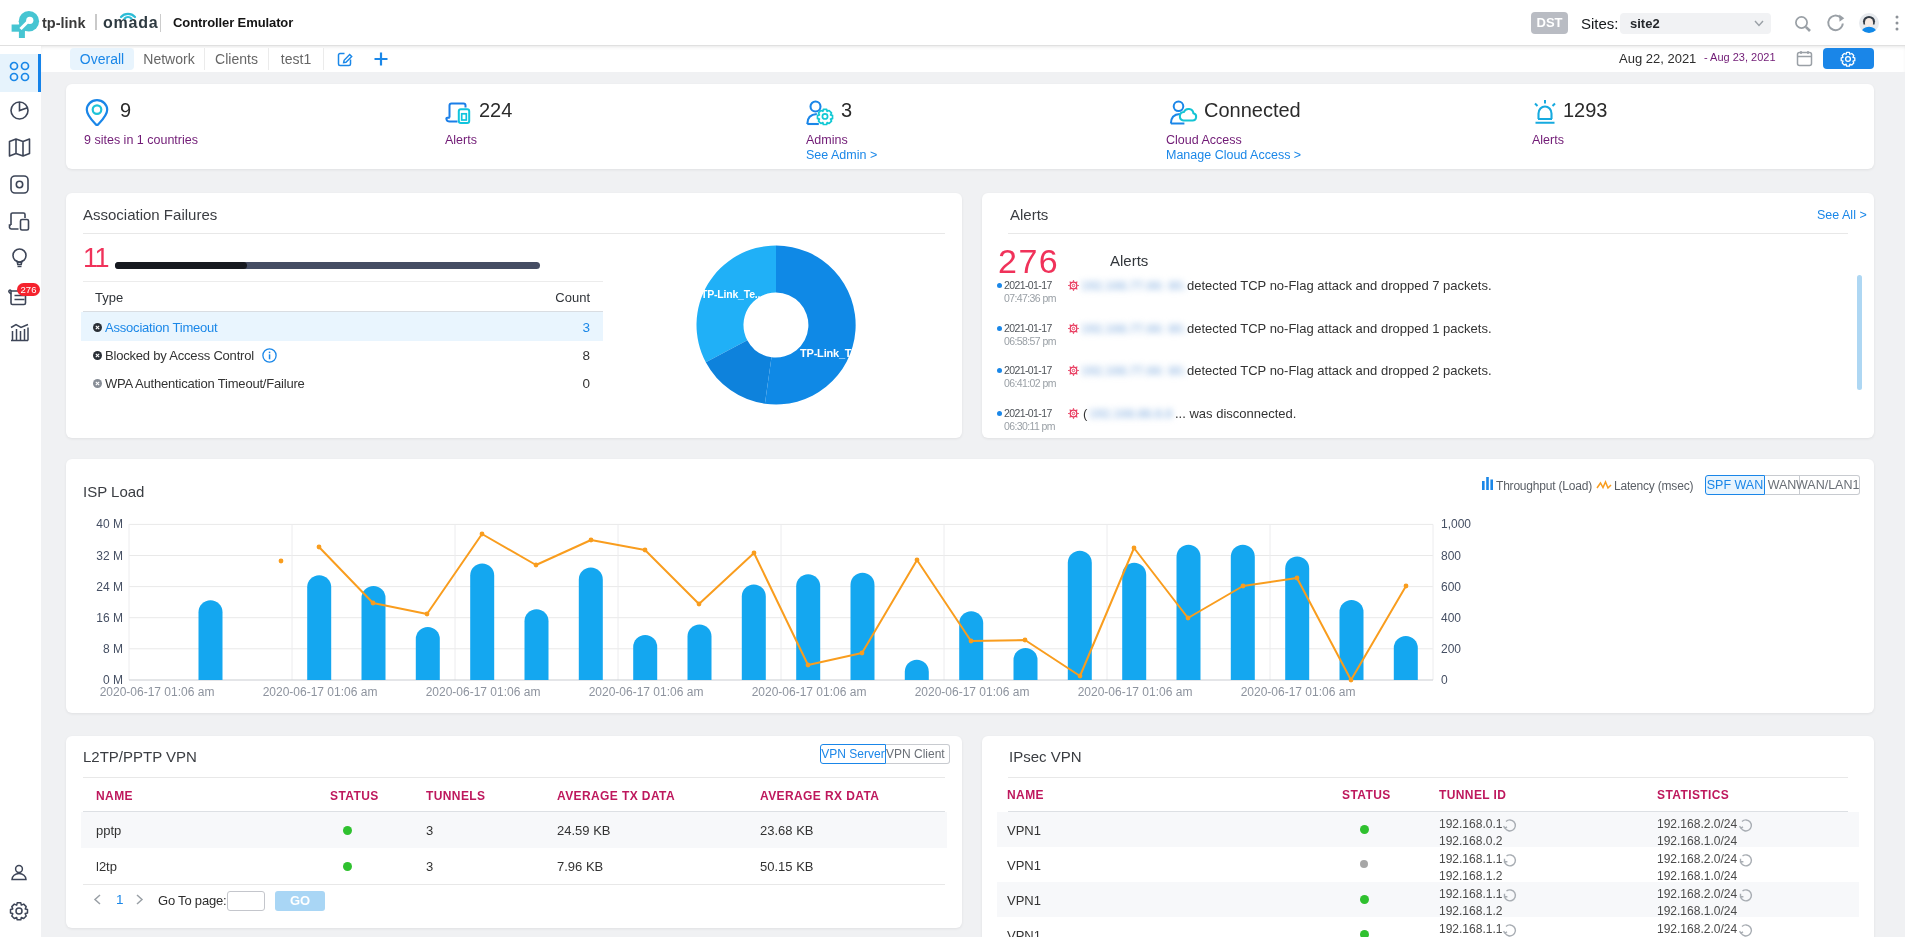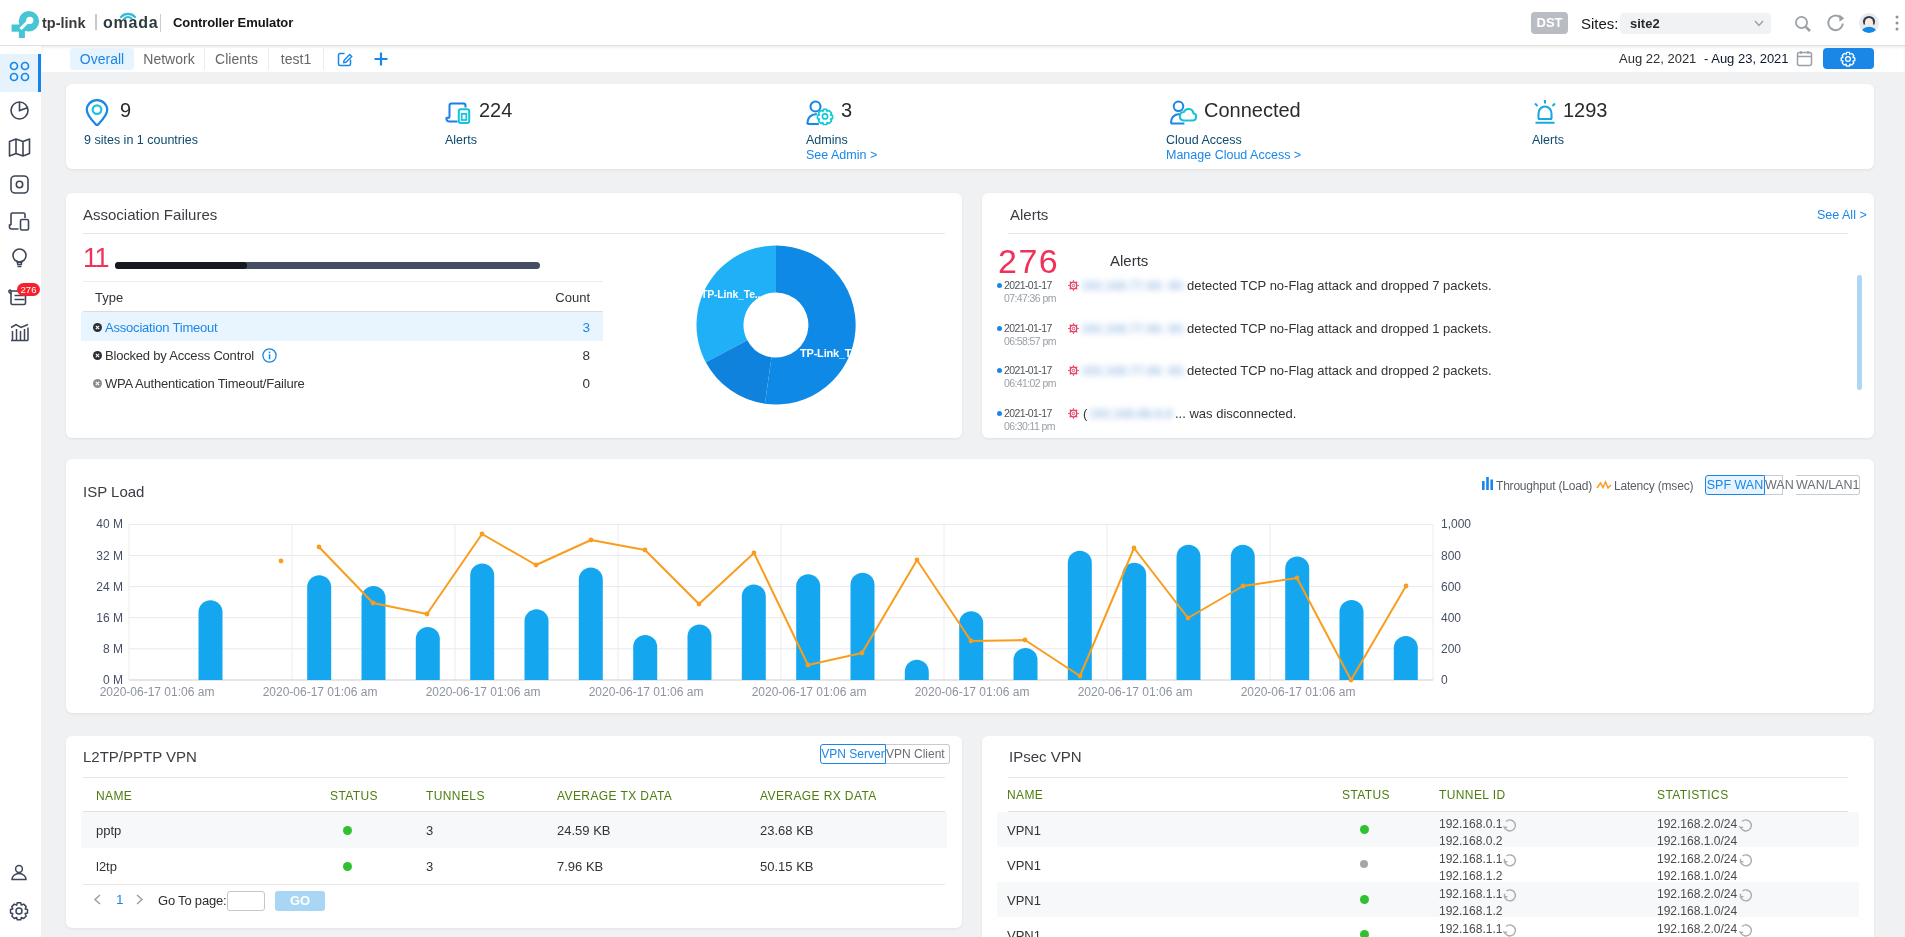--- a/index.html
+++ b/index.html
@@ -10,26 +10,26 @@
 .arr{width:16px;height:16px}
 .nw{white-space:nowrap}
 .card{position:absolute;background:#fff;border-radius:6px;box-shadow:0 1px 3px rgba(0,0,0,.07)}
 #hdr{position:absolute;left:0;top:0;width:1905px;height:46px;background:#fff;border-bottom:1px solid #e0e0e0;z-index:5}
 #side{position:absolute;left:0;top:46px;width:41px;height:891px;background:#fff;z-index:4}
 #tabrow{position:absolute;left:41px;top:46px;width:1864px;height:26px;background:#fff;box-shadow:0 2px 4px -2px rgba(0,0,0,.15) inset;z-index:3}
 .tab{position:absolute;top:2px;height:22px;line-height:22px;text-align:center;font-size:14px;color:#666;background:#fff;border-right:1px solid #ebebeb}
 .tab.act{background:#e8f4fd;color:#1a87e8;border-radius:4px;border-right:none}
 .blue{color:#1a87e8}
 .statnum{position:absolute;font-size:20px;color:#2b2b2b}
-.statlab{position:absolute;font-size:12.5px;color:#0c4a6e}
+.statlab{position:absolute;font-size:12.5px;color:#701a75}
 .statlab.blue{color:#1a87e8}
 .ttl{position:absolute;font-size:15px;color:#3a3d42}
 .hdiv{position:absolute;height:1px;background:#e8e8e8}
 .bignum{position:absolute;color:#f0325a;font-family:"Liberation Sans",sans-serif}
-.thead{position:absolute;font-size:12px;font-weight:normal;color:#4d7c0f;letter-spacing:.4px}
+.thead{position:absolute;font-size:12px;font-weight:bold;color:#be185d;letter-spacing:.4px}
 .cell{position:absolute;font-size:13px;color:#333}
 .ips{position:absolute;font-size:12px;color:#4a4a4a;line-height:17px}
 .dot{position:absolute;border-radius:50%}
 .blur{filter:blur(3px);color:#a5c4e8;font-size:12.5px;font-weight:bold}
 .alrow{position:absolute;left:0;width:870px;height:42px}
 .alrow i{position:absolute;left:15px;top:4px;width:5px;height:5px;border-radius:50%;background:#1a87e8}
 .alrow b{position:absolute;left:22px;top:0;font-size:10.5px;color:#4e5359;font-weight:normal;letter-spacing:-.6px}
 .alrow u{position:absolute;left:22px;top:13px;font-size:10.5px;color:#9aa0a6;text-decoration:none;letter-spacing:-.6px}
 .alrow .gear{position:absolute;left:86px;top:1px;width:11px;height:11px}
 .alrow .blur{position:absolute;left:99px;top:0;width:106px;overflow:hidden;white-space:nowrap}
@@ -141,21 +141,21 @@
 <div class="tab" style="left:164px;width:64px">Clients</div>
 <div class="tab" style="left:228px;width:55px">test1</div>
 <svg class="abs" style="left:296px;top:5px" width="16" height="16" viewBox="0 0 16 16" fill="none" stroke="#1a87e8" stroke-width="1.5">
   <path d="M13.5 8.5 V13 a1.5 1.5 0 0 1-1.5 1.5 H3 A1.5 1.5 0 0 1 1.5 13 V4 A1.5 1.5 0 0 1 3 2.5 h4.5"></path>
   <path d="M6.6 11.7 l.5-2.4 5.6-5.8 2 1.9 -5.7 5.9z" stroke-width="1.4"></path>
 </svg>
 <svg class="abs" style="left:332px;top:5px" width="16" height="16" viewBox="0 0 16 16" stroke="#1a87e8" stroke-width="2.2">
       <path d="M8 1.5 V14.5 M1.5 8 H14.5"></path>
     </svg>
 <span class="abs nw" style="left:1578px;top:5px;font-size:13px;color:#2d2d2d">Aug 22, 2021</span>
-<span class="abs nw" style="left:1663px;top:5px;font-size:13px;color:#0f172a">- Aug 23, 2021</span>
+<span class="abs nw" style="left:1663px;top:5px;font-size:11px;color:#701a75">- Aug 23, 2021</span>
 <svg class="abs" style="left:1755px;top:4px" width="17" height="17" viewBox="0 0 17 17" fill="none" stroke="#9aa0a6" stroke-width="1.5">
   <rect x="1.5" y="2.5" width="14" height="13" rx="2"></rect>
       <path d="M1.5 6.5 h14 M5 1 v3 M12 1 v3"></path>
 </svg>
 <div class="abs" style="left:1782px;top:2px;width:51px;height:21px;background:#1a86e8;border-radius:4px">
 <svg class="abs" style="left:17px;top:2.5px" width="16" height="16" viewBox="0 0 20 20" fill="none" stroke="#fff" stroke-width="1.6">
   <path d="M8.2 1.8 h3.6 l.5 2.3 2.4-1 2.5 2.5-1 2.4 2.3.5 v3.6 l-2.3.5 1 2.4-2.5 2.5-2.4-1 -.5 2.3 h-3.6 l-.5-2.3 -2.4 1 -2.5-2.5 1-2.4 -2.3-.5 v-3.6 l2.3-.5 -1-2.4 2.5-2.5 2.4 1z" stroke-linejoin="round"></path>
   <circle cx="10" cy="10" r="3"></circle>
 </svg>
 </div>
@@ -414,21 +414,21 @@
       <rect x="0" y="4" width="2.6" height="9" fill="#1a87e8"></rect>
       <rect x="4.2" y="0" width="2.6" height="13" fill="#1a87e8"></rect>
       <rect x="8.4" y="2.5" width="2.6" height="10.5" fill="#1a87e8"></rect>
     </svg>
 <span class="abs nw" style="left:1430px;top:20px;font-size:12px;letter-spacing:-.2px;color:#5a5f66">Throughput (Load)</span>
 <svg class="abs" style="left:1531px;top:22px" width="14" height="9" viewBox="0 0 14 9">
       <path d="M0 7 L3.5 2 L6 6.5 L8.5 1 L11 7 L14 4" stroke="#f99d1e" stroke-width="1.5" fill="none"></path>
     </svg>
 <span class="abs nw" style="left:1548px;top:20px;font-size:12px;letter-spacing:-.2px;color:#5a5f66">Latency (msec)</span>
 <div class="abs" style="left:1639px;top:16px;width:60px;height:20px;border:1px solid #1a86e8;border-radius:3px 0 0 3px;background:#e8f4fd;color:#1a86e8;font-size:12.5px;text-align:center;line-height:19px;z-index:2;white-space:nowrap">SPF WAN</div>
-<div class="abs" style="left:1699px;top:16px;width:18px;height:20px;border:1px solid #c8cbd0;border-left:none;color:#6a6f76;font-size:12.5px;text-align:center;line-height:19px">WAN</div>
+<div class="abs" style="left:1699px;top:16px;width:35px;height:20px;border:1px solid #c8cbd0;border-left:none;color:#6a6f76;font-size:12.5px;text-align:center;line-height:19px">WAN</div>
 <div class="abs" style="left:1730px;top:16px;width:64px;height:20px;border:1px solid #c8cbd0;border-left:none;border-radius:0 3px 3px 0;color:#6a6f76;font-size:12.5px;text-align:center;line-height:19px">WAN/LAN1</div>
 </div>
 <div class="card" id="l2tpcard" style="left:66px;top:736px;width:896px;height:192px">
 <span class="ttl" style="left:17px;top:12px">L2TP/PPTP VPN</span>
 <div class="abs" style="left:754px;top:8px;width:66px;height:20px;border:1px solid #1a86e8;border-radius:3px 0 0 3px;background:#fff;color:#1a86e8;font-size:12px;text-align:center;line-height:19px;z-index:2;white-space:nowrap">VPN Server</div>
 <div class="abs" style="left:820px;top:8px;width:64px;height:20px;border:1px solid #c8cbd0;border-left:none;border-radius:0 3px 3px 0;color:#6a6f76;font-size:12px;text-align:left;line-height:19px;white-space:nowrap">VPN Client</div>
 <div class="hdiv" style="left:17px;top:41px;width:862px"></div>
 <span class="thead" style="left:30px;top:53px">NAME</span>
 <span class="thead" style="left:264px;top:53px">STATUS</span>
 <span class="thead" style="left:360px;top:53px">TUNNELS</span>

